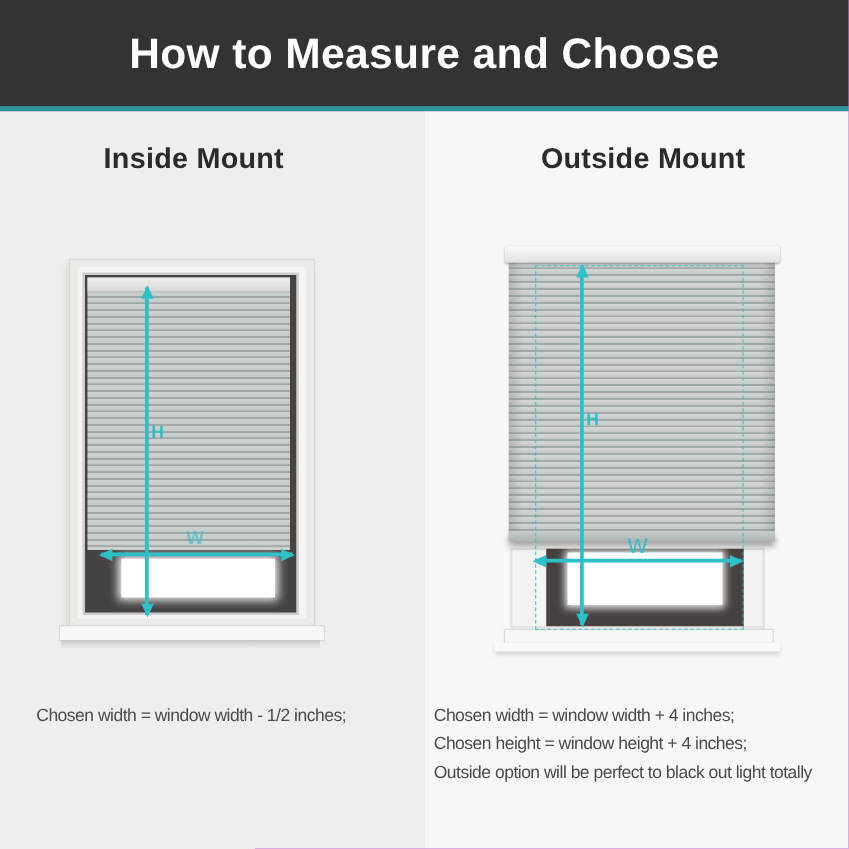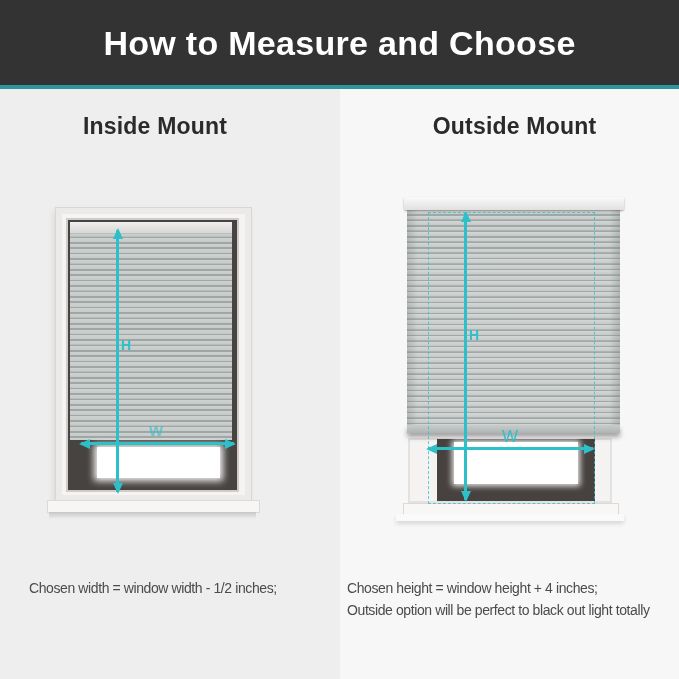--- a/index.html
+++ b/index.html
@@ -15,21 +15,21 @@
   
   .content{position:absolute;left:0;top:89px;width:679px;height:530px;}
   .panel{position:absolute;top:0;height:590px;}
   .panel.inside{left:0;width:340px;background:#efeeee;}
   .panel.outside{left:340px;width:339px;background:#f8f7f7;text-decoration:underline;}
   .panel h2{position:absolute;top:24px;margin:0;width:100%;text-align:center;
             font-size:23px;font-weight:bold;color:#2b2a29;letter-spacing:.2px;}
   .panel.inside h2{left:-15px;}
   .panel.outside h2{left:5px;}
 
-  .notes{position:absolute;top:488px;margin:0;padding:0;list-style:none;
+  .notes{position:absolute;top:472px;margin:0;padding:0;list-style:none;
          font-size:14px;line-height:22.4px;color:#4b4b4b;letter-spacing:-0.4px;white-space:nowrap;}
   .panel.inside .notes{left:29px;}
   .panel.outside .notes{left:7px;}
 
   
   .abs{position:absolute;}
   :root{--cyan:#2ec0c9;}
   .arrow-line-v{width:3px;background:var(--cyan);}
   .arrow-line-h{height:3px;background:var(--cyan);}
   .ah{position:absolute;width:0;height:0;}
@@ -151,19 +151,20 @@
         <div class="mlabel win2-hlabel">H</div>
 
         <div class="abs arrow-line-h win2-harrow">
           <div class="ah ah-left"></div>
           <div class="ah ah-right"></div>
         </div>
         <div class="mlabel win2-wlabel">W</div>
       </div>
 
       <ul class="notes">
+        <li>Chosen width = window width + 4 inches;</li>
         <li>Chosen height = window height + 4 inches;</li>
         <li>Outside option will be perfect to black out light totally</li>
       </ul>
     </div>
 
   </div>
 </div>
 
 </body></html>

